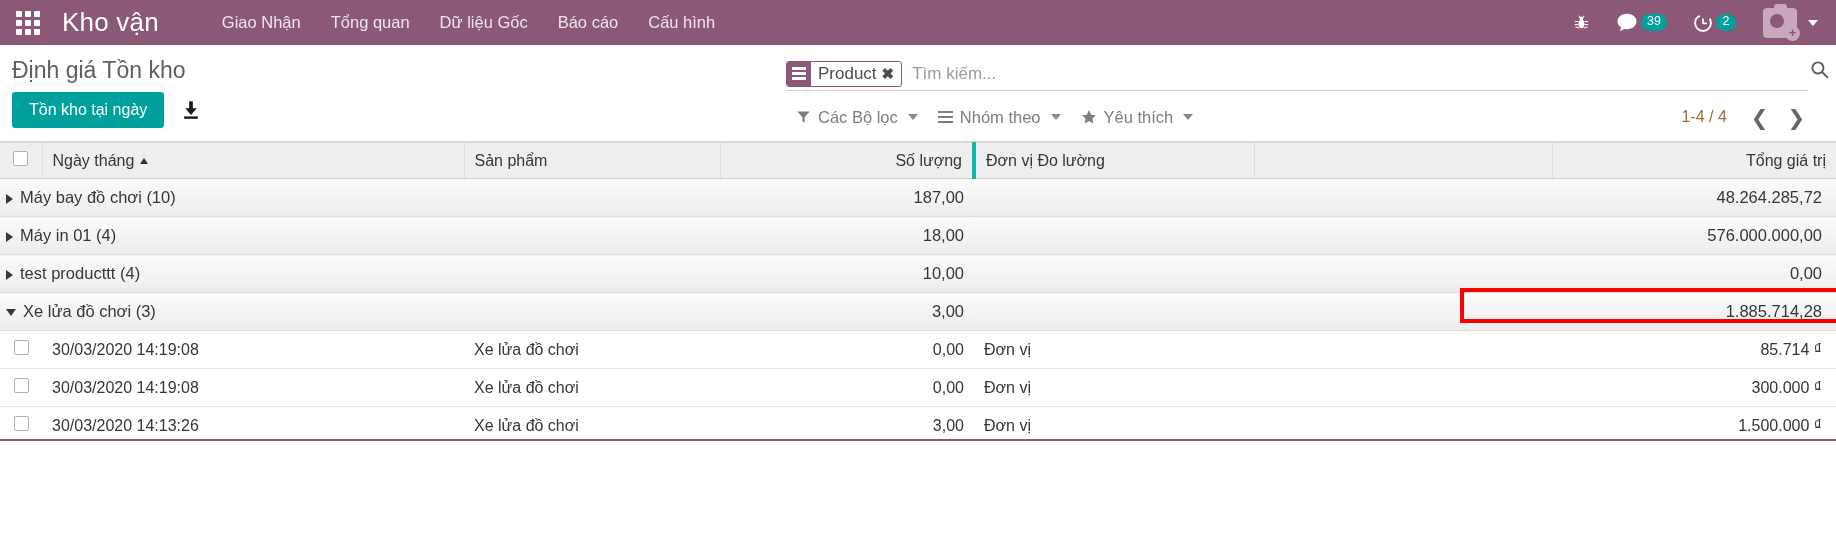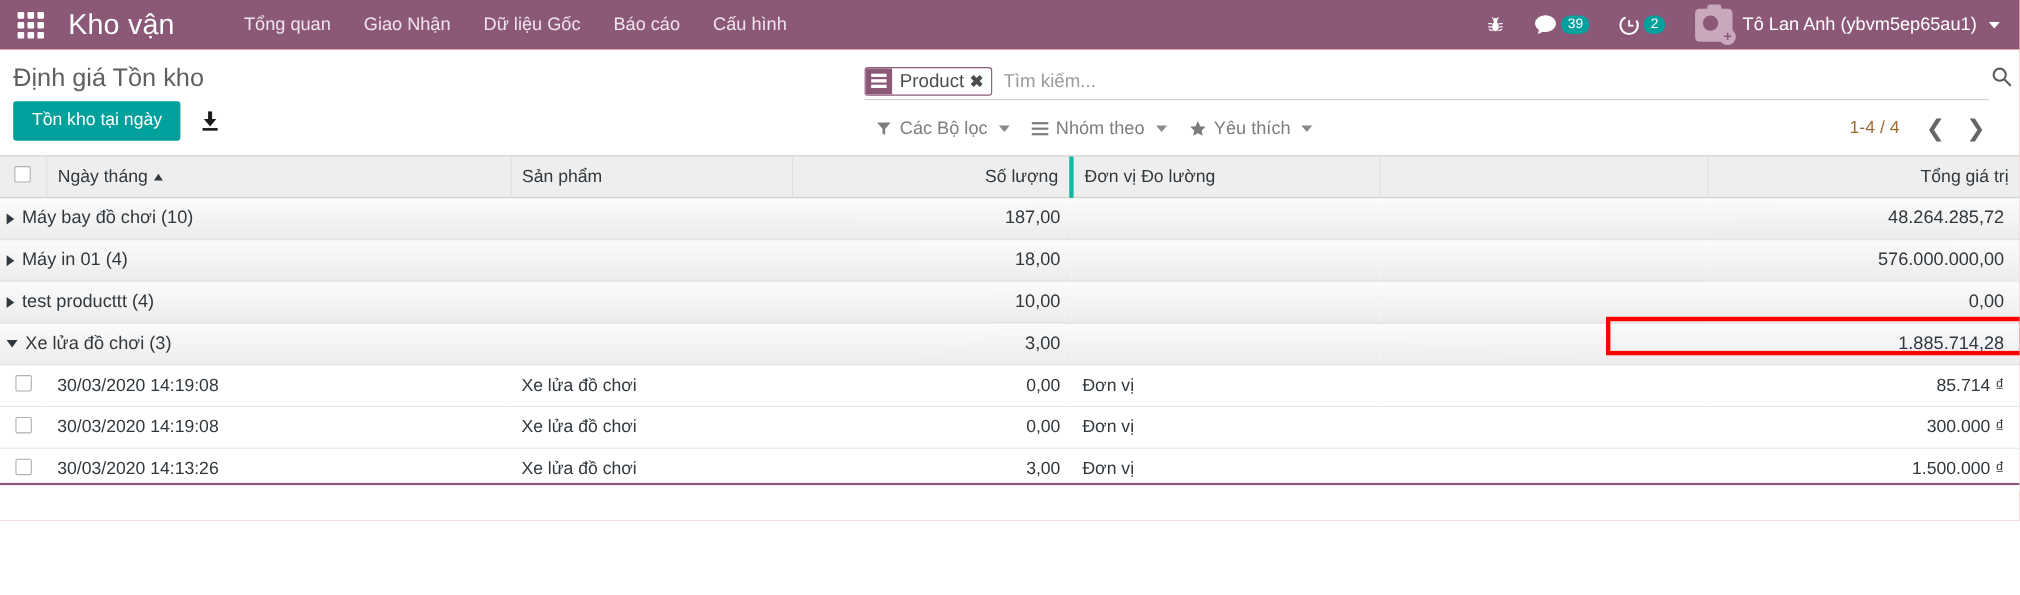--- a/index.html
+++ b/index.html
@@ -233,22 +233,22 @@
           <i></i>
           <i></i>
           <i></i>
           <i></i>
           <i></i>
       </span>
     </div>
     <div class="brand">Kho vận</div>
 
     <nav class="nav-menu">
+      <a href="#">Giao Nhận</a>
       <a href="#">Tổng quan</a>
-      <a href="#">Giao Nhận</a>
       <a href="#">Dữ liệu Gốc</a>
       <a href="#">Báo cáo</a>
       <a href="#">Cấu hình</a>
     </nav>
 
     <div class="nav-right">
       <div class="nav-icon">
         <svg class="bug-svg" viewBox="0 0 24 24" fill="#ffffff">
           <ellipse cx="12" cy="13.5" rx="4.2" ry="6"></ellipse>
           <circle cx="12" cy="5.4" r="2.7"></circle>
@@ -277,21 +277,20 @@
           <rect x="11" y="6.2" width="2" height="7" fill="#fff" rx="1"></rect>
           <rect x="11.3" y="11.4" width="5.6" height="2" fill="#fff" rx="1"></rect>
         </svg>
         <span class="badge">2</span>
       </div>
 
       <div class="user-menu">
         <span class="avatar-ph">
           <span class="avatar-plus">+</span>
         </span>
-        <span>Tô Lan Anh (ybvm5ep65au1)</span>
         <span class="caret-down"></span>
       </div>
     </div>
   </div>
 
   <div class="control-panel">
     <div class="cp-title">Định giá Tồn kho</div>
 
     <div class="cp-buttons">
       <button class="btn-teal">Tồn kho tại ngày</button>

